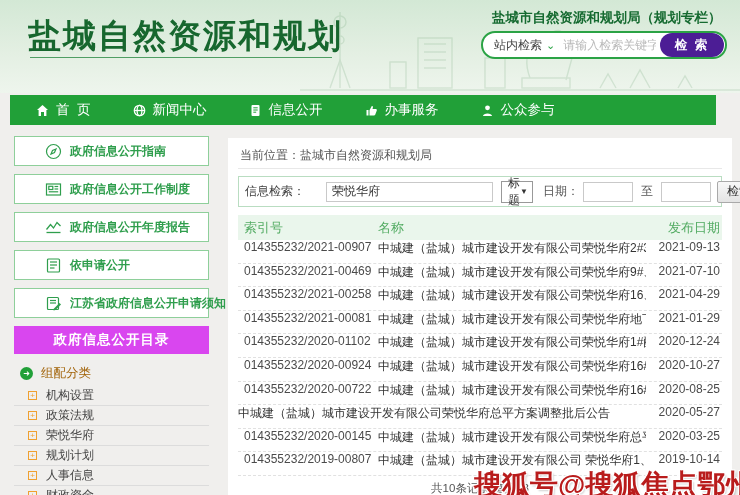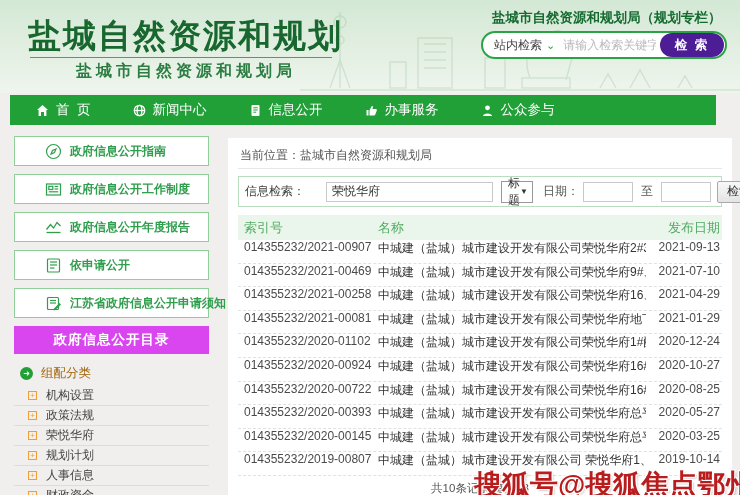--- a/index.html
+++ b/index.html
@@ -108,21 +108,20 @@
           <line x1="124" y1="68" x2="146" y2="68"></line>
         <path d="M230 78 q-8-22 4-34 q4-12 16-10 q10-8 14 2 l6 10 q6 4 2 12 l-6 22"></path>
         <rect x="222" y="78" width="48" height="10"></rect>
         <path d="M0 90 h440 M300 88 l8-14 8 14 M330 88 l10-18 10 18 M378 88 l7-12 7 12"></path>
         <rect x="185" y="58" width="20" height="30"></rect>
           <rect x="90" y="62" width="16" height="26"></rect>
       </g>
     </svg>
     <div class="site-title">盐城自然资源和规划</div>
     <div class="title-underline"></div>
-    <div class="site-subtitle">盐城市自然资源和规划局</div>
     <div class="portal-title">盐城市自然资源和规划局（规划专栏）</div>
     <div class="search-pill">
       <span class="scope">
         <span>站内检索</span>
         <span class="chev">⌄</span>
       </span>
       <input class="search-input" placeholder="请输入检索关键字" style="">
       <button class="search-btn">检 索</button>
     </div>
   </header>
@@ -325,21 +324,20 @@
             <span class="td-date">2020-10-27</span>
           </div>
 
           <div class="trow">
             <span class="td-id">014355232/2020-00722</span>
             <span class="td-name">中城建（盐城）城市建设开发有限公司荣悦华府16#、17#、23#、 ...</span>
             <span class="td-date">2020-08-25</span>
           </div>
 
           <div class="trow">
-            <span class="td-id">014355232/2020-00393</span>
             <span class="td-name">中城建（盐城）城市建设开发有限公司荣悦华府总平方案调整批后公告</span>
             <span class="td-date">2020-05-27</span>
           </div>
 
           <div class="trow">
             <span class="td-id">014355232/2020-00145</span>
             <span class="td-name">中城建（盐城）城市建设开发有限公司荣悦华府总平方案调整</span>
             <span class="td-date">2020-03-25</span>
           </div>
 

